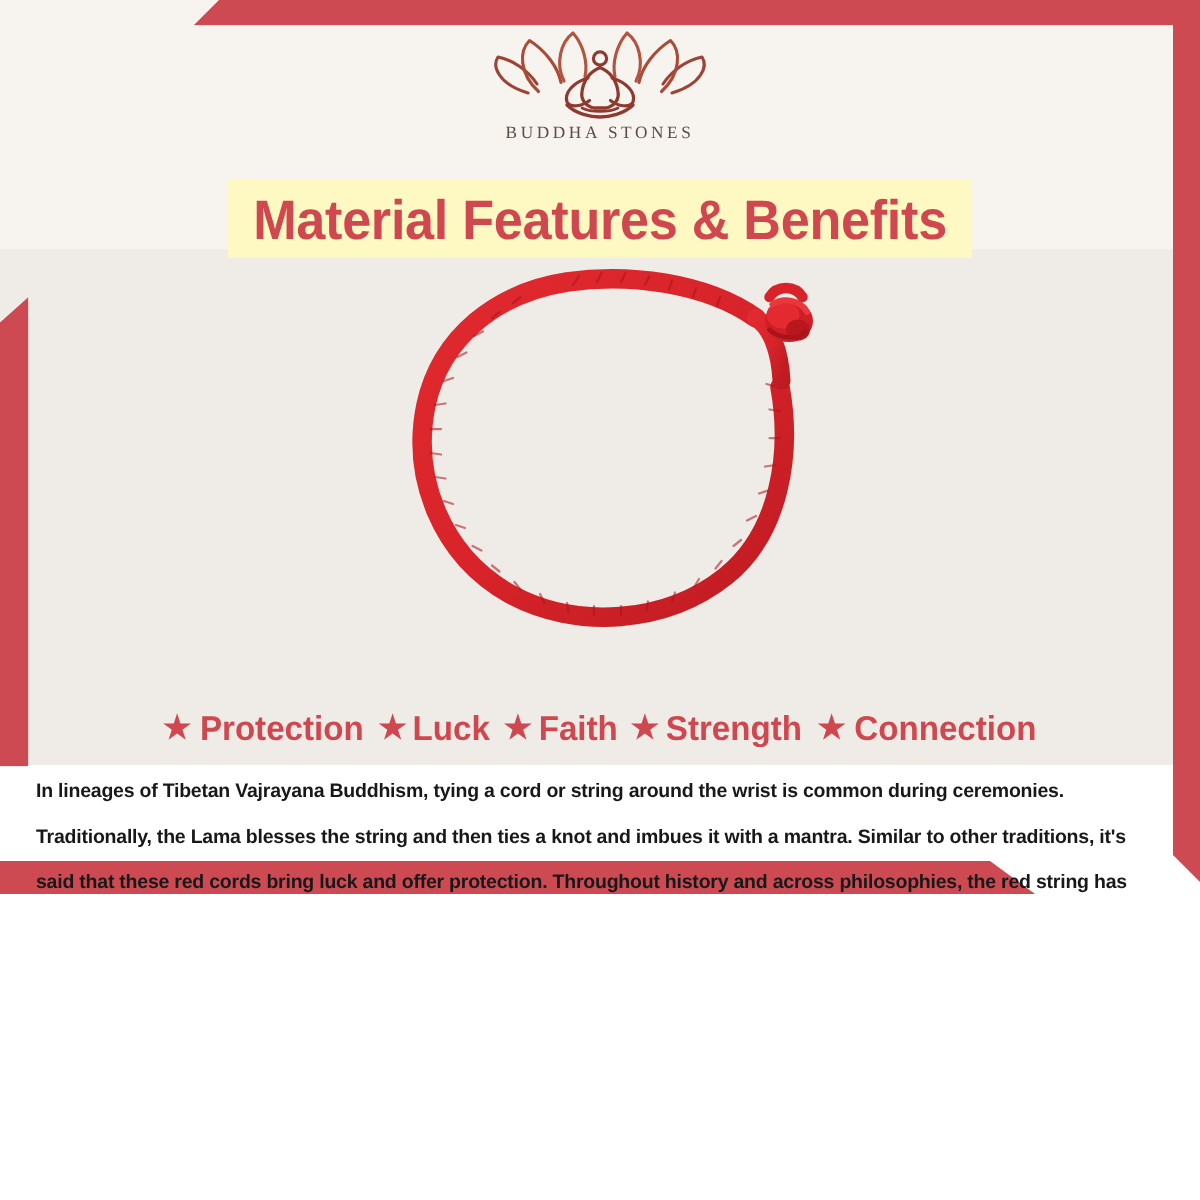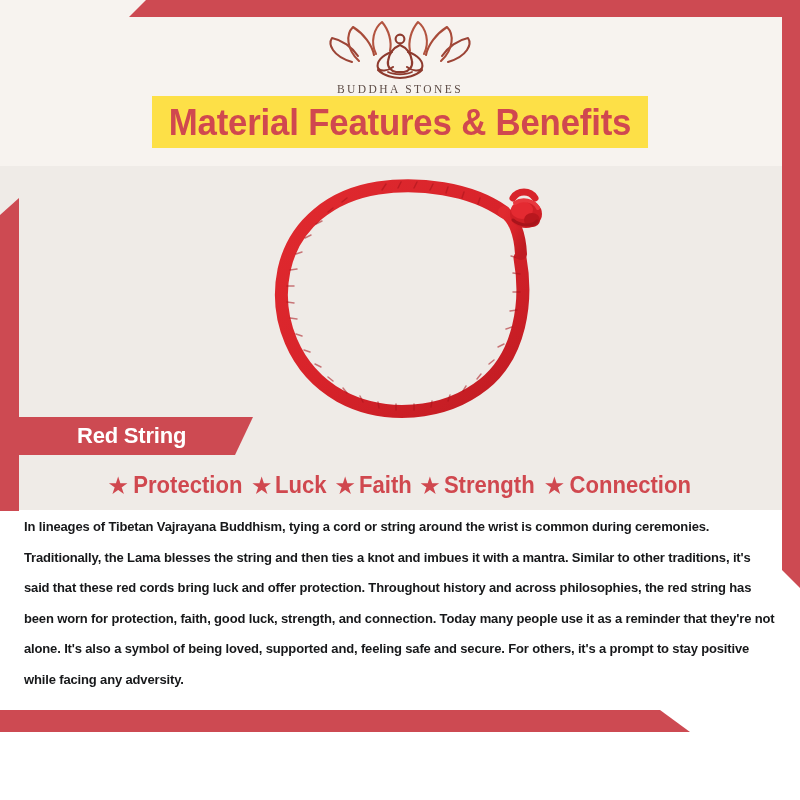--- a/index.html
+++ b/index.html
@@ -7,21 +7,21 @@
   html, body {
     width: 800px;
     height: 800px;
     overflow: hidden;
     font-family: "Liberation Sans", sans-serif;
   }
 
   #page {
     position: relative;
     width: 800px;
-    height: 732px;
+    height: 596px;
     background: #f2efec;
     overflow: hidden;
   }
 
   
   .bg-upper {
     position: absolute;
     left: 0; top: 0;
     width: 800px; height: 166px;
     background: #f7f3ef;
@@ -84,23 +84,23 @@
     font-size: 11.5px;
     letter-spacing: 2.4px;
     color: #5d4c46;
     font-family: "Liberation Serif", serif;
     font-weight: 400;
   }
 
   
   .title-plate {
     position: absolute;
-    left: 152px; top: 96px;
+    left: 152px; top: 120px;
     width: 496px; height: 52px;
-    background: #fde047;
+    background: #fef9c3;
     display: flex;
     align-items: center;
     justify-content: center;
   }
   .title-plate h1 {
     font-size: 37px;
     line-height: 1;
     font-weight: 700;
     color: #d0484f;
     font-family: "Liberation Sans Narrow", "Liberation Sans", sans-serif;
@@ -290,42 +290,39 @@
         <ellipse cx="290" cy="38" rx="11" ry="9" fill="#e42a31"></ellipse>
         <ellipse cx="300" cy="48" rx="8" ry="7" fill="#b9171e"></ellipse>
         <path d="M283 31 C290 26 302 28 306 36" fill="none" stroke="#e8383e" stroke-width="4" stroke-linecap="round"></path>
         <path d="M281 48 C288 54 300 55 305 49" fill="none" stroke="#a8141b" stroke-width="3" stroke-linecap="round"></path>
       </g>
 
       <path d="M281 26 C286 18 298 18 303 26" fill="none" stroke="#d8232a" stroke-width="7" stroke-linecap="round"></path>
     </svg>
   </div>
 
-  <div class="ribbon">
-    <span>Red String</span>
+
+  <div class="features">
+    <div class="feature">
+      <span class="star">★</span>
+      <span class="flabel">Protection</span>
+    </div>
+    <div class="feature">
+      <span class="star">★</span>
+      <span class="flabel">Luck</span>
+    </div>
+    <div class="feature">
+      <span class="star">★</span>
+      <span class="flabel">Faith</span>
+    </div>
+    <div class="feature">
+      <span class="star">★</span>
+      <span class="flabel">Strength</span>
+    </div>
+    <div class="feature">
+      <span class="star">★</span>
+      <span class="flabel">Connection</span>
+    </div>
   </div>
 
-  <div class="features">
-    <div class="feature">
-      <span class="star">★</span>
-      <span class="flabel">Protection</span>
-    </div>
-    <div class="feature">
-      <span class="star">★</span>
-      <span class="flabel">Luck</span>
-    </div>
-    <div class="feature">
-      <span class="star">★</span>
-      <span class="flabel">Faith</span>
-    </div>
-    <div class="feature">
-      <span class="star">★</span>
-      <span class="flabel">Strength</span>
-    </div>
-    <div class="feature">
-      <span class="star">★</span>
-      <span class="flabel">Connection</span>
-    </div>
-  </div>
-
   <p class="body-copy">In lineages of Tibetan Vajrayana Buddhism, tying a cord or string around the wrist is common during ceremonies. Traditionally, the Lama blesses the string and then ties a knot and imbues it with a mantra. Similar to other traditions, it's said that these red cords bring luck and offer protection. Throughout history and across philosophies, the red string has been worn for protection, faith, good luck, strength, and connection. Today many people use it as a reminder that they're not alone. It's also a symbol of being loved, supported and, feeling safe and secure. For others, it's a prompt to stay positive while facing any adversity.</p>
 
 </div>
 
 </body></html>

